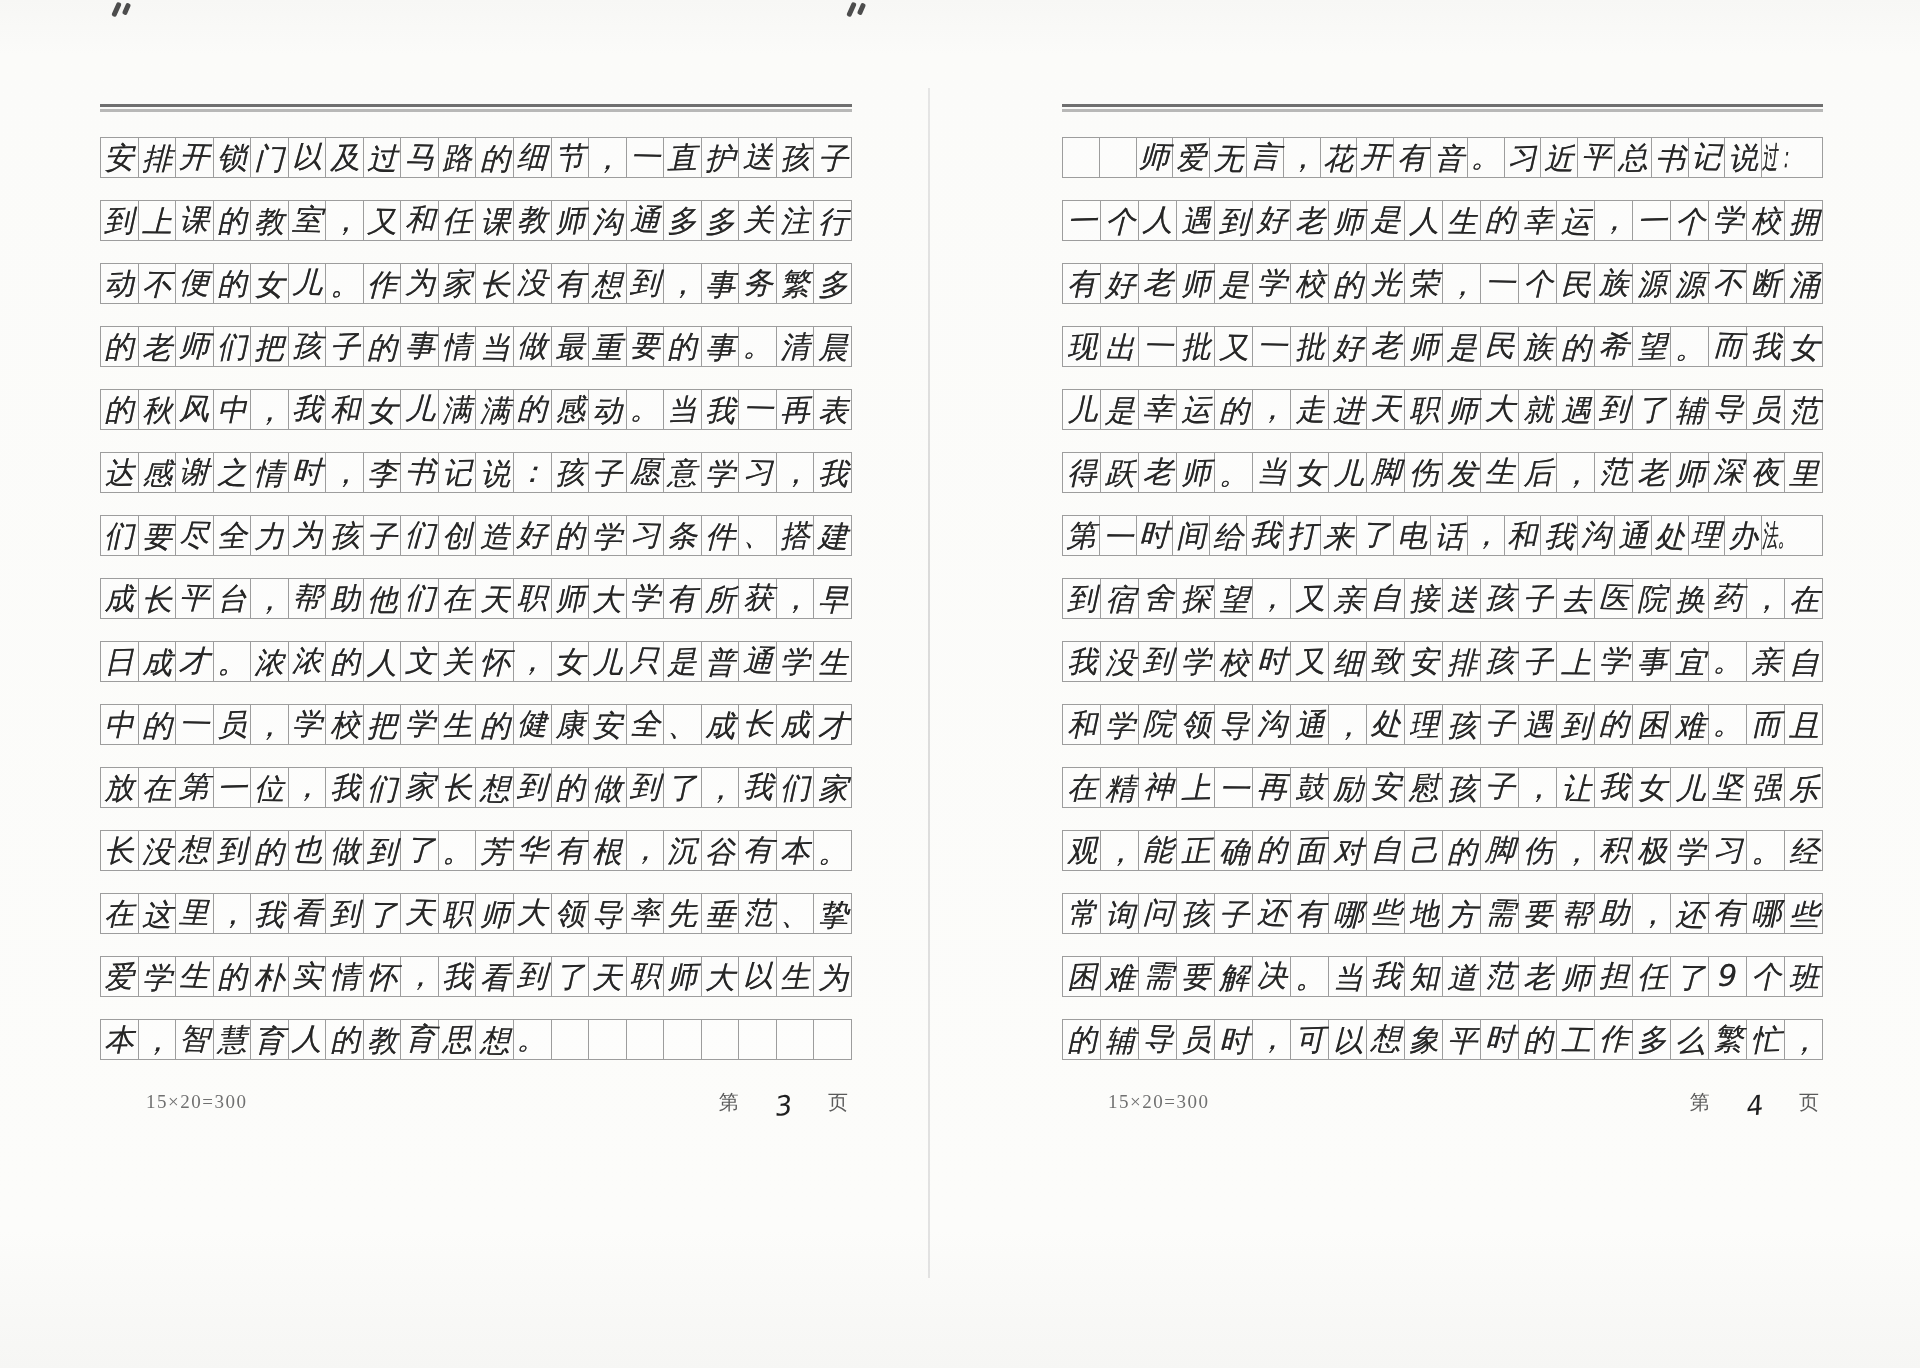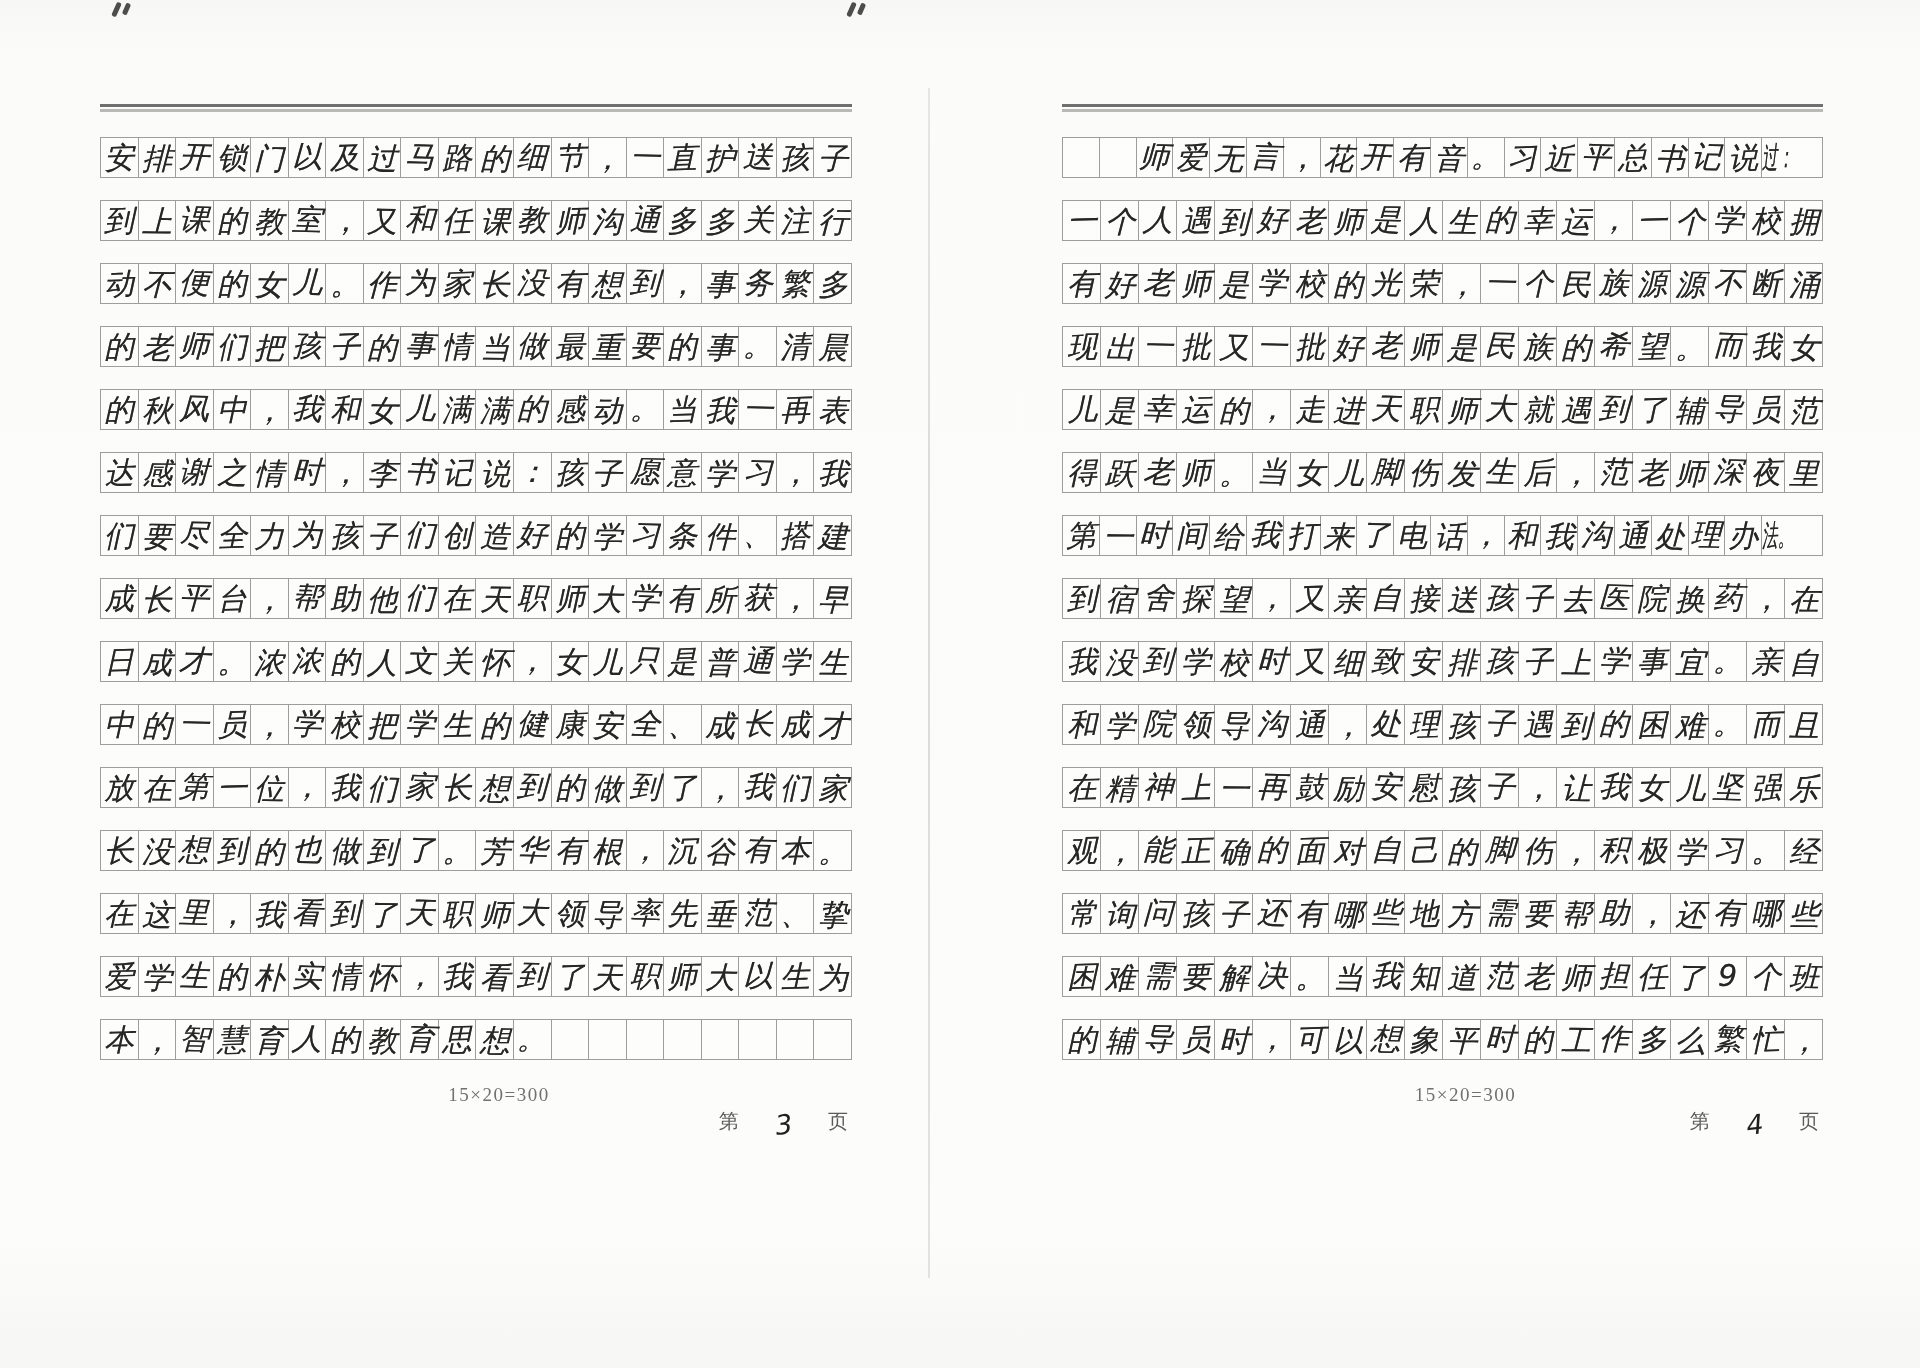--- a/index.html
+++ b/index.html
@@ -88,21 +88,20 @@
   .hw.squeeze {
     transform: scaleX(0.52) rotate(-1deg) !important;
     transform-origin: left center;
   }
 
   .footer {
     margin-top: 24px;
     height: 36px;
     display: flex;
     align-items: center;
-    flex-direction: column;
   }
   .spec {
     margin-left: 46px;
     font-family: "Liberation Serif", serif;
     font-size: 19px;
     letter-spacing: 1.5px;
     color: #707070;
   }
   .pageset {
     margin-left: auto;

